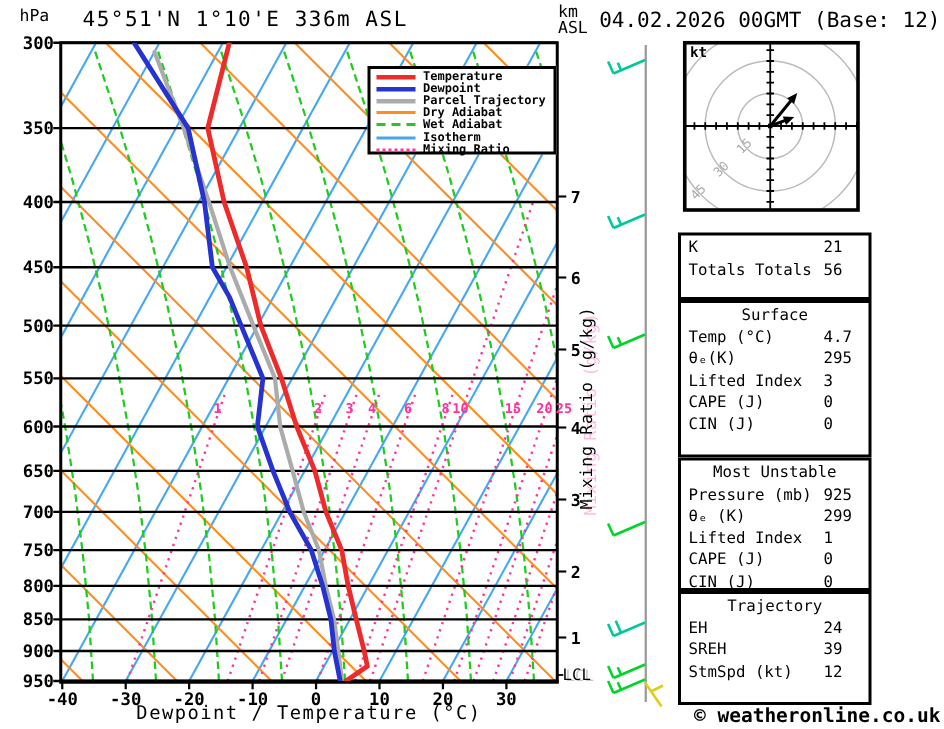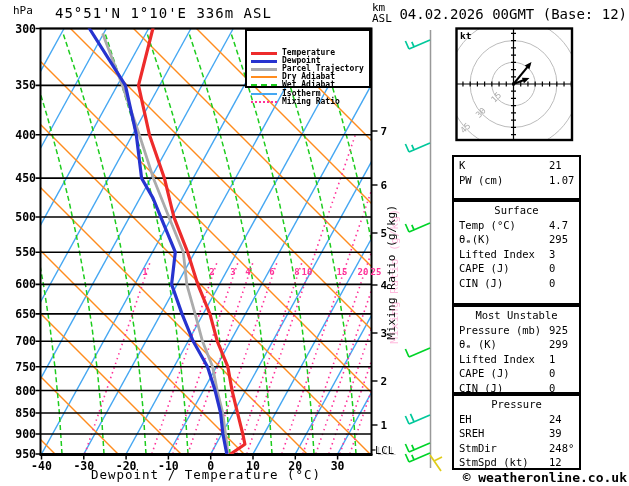--- a/index.html
+++ b/index.html
@@ -10,22 +10,22 @@
   #hpa-label{left:13px;top:4px;font-size:11px;}
   #page-title{left:55px;top:5px;font-size:14px;font-weight:normal;letter-spacing:1px;}
   #km-label{left:372px;top:2px;font-size:11px;line-height:11px;}
   #date-label{right:2px;top:6px;font-size:14px;font-weight:normal;}
   #x-axis-label{left:206px;top:467px;font-size:12.5px;transform:translateX(-50%);letter-spacing:1px;}
   #mr-axis-label{left:391px;top:272px;font-size:11px;transform:translate(-50%,-50%) rotate(-90deg);
                  text-shadow:-4px 3px 0 rgba(255,120,190,0.5);letter-spacing:0.5px;}
   #lcl-label{left:375px;top:444px;font-size:10.5px;text-shadow:2px 1px 0 #c9c9c9;}
   #kt-label{left:460px;top:30px;font-size:9.5px;font-weight:bold;}
   #footer{right:2px;bottom:1px;font-size:13px;font-weight:bold;}
-  #legend{position:absolute;left:245px;top:29px;width:126px;height:59px;z-index:2;
-          background:#fff;border:2px solid #000;box-sizing:border-box;padding:18px 0 0 4px;text-align:right;}
+  #legend{position:absolute;left:245px;top:44px;width:126px;height:59px;z-index:2;
+          background:#fff;border:2px solid #000;box-sizing:border-box;padding:1px 0 0 4px;text-align:right;}
   .legend-row{display:flex;align-items:center;height:8.1px;}
   .legend-swatch{display:inline-block;width:26px;margin-right:5px;flex:0 0 26px;}
   .legend-label{font-size:8px;font-weight:bold;line-height:8px;white-space:pre;}
   #panels{position:absolute;left:452px;top:155px;width:129px;z-index:2;}
   .panel{position:absolute;left:0;width:129px;border:2px solid #000;box-sizing:border-box;
          background:#fff;font-size:10.5px;padding-top:1px;}
   .prow{position:relative;height:14.5px;line-height:14.5px;padding-left:5px;white-space:pre;}
   .prow .val{position:absolute;left:95px;top:0;}
   .phead{height:14.5px;line-height:14.5px;text-align:center;white-space:pre;}
 </style>
@@ -325,39 +325,38 @@
         <span class="legend-label">Isotherm</span>
       </div>
       <div class="legend-row">
         <span class="legend-swatch" style="border-top: 2px dotted rgb(255, 51, 153);"></span>
         <span class="legend-label">Mixing Ratio</span>
       </div>
     </div>
   <div id="panels">
       <div class="panel" style="top: 0px; height: 45px;">
         <div class="prow"><span>K</span><span class="val">21</span></div>
-        <div class="prow"><span>PW (cm)</span><span class="val">1.07</span></div>
+        <div class="prow"><span>Totals Totals</span><span class="val">56</span></div>
       </div>
       <div class="panel" style="top: 45px; height: 105px;">
         <div class="phead">Surface</div>
         <div class="prow"><span>Temp (°C)</span><span class="val">4.7</span></div>
         <div class="prow"><span>θₑ(K)</span><span class="val">295</span></div>
         <div class="prow"><span>Lifted Index</span><span class="val">3</span></div>
         <div class="prow"><span>CAPE (J)</span><span class="val">0</span></div>
         <div class="prow"><span>CIN (J)</span><span class="val">0</span></div>
       </div>
       <div class="panel" style="top: 150px; height: 89px;">
         <div class="phead">Most Unstable</div>
         <div class="prow"><span>Pressure (mb)</span><span class="val">925</span></div>
         <div class="prow"><span>θₑ (K)</span><span class="val">299</span></div>
         <div class="prow"><span>Lifted Index</span><span class="val">1</span></div>
         <div class="prow"><span>CAPE (J)</span><span class="val">0</span></div>
         <div class="prow"><span>CIN (J)</span><span class="val">0</span></div>
       </div>
       <div class="panel" style="top: 239px; height: 76px;">
-        <div class="phead">Pressure</div>
+        <div class="phead">Trajectory</div>
         <div class="prow"><span>EH</span><span class="val">24</span></div>
         <div class="prow"><span>SREH</span><span class="val">39</span></div>
-        <div class="prow"><span>StmDir</span><span class="val">248°</span></div>
         <div class="prow"><span>StmSpd (kt)</span><span class="val">12</span></div>
       </div>
     </div>
 </div>
 
 </body></html>

